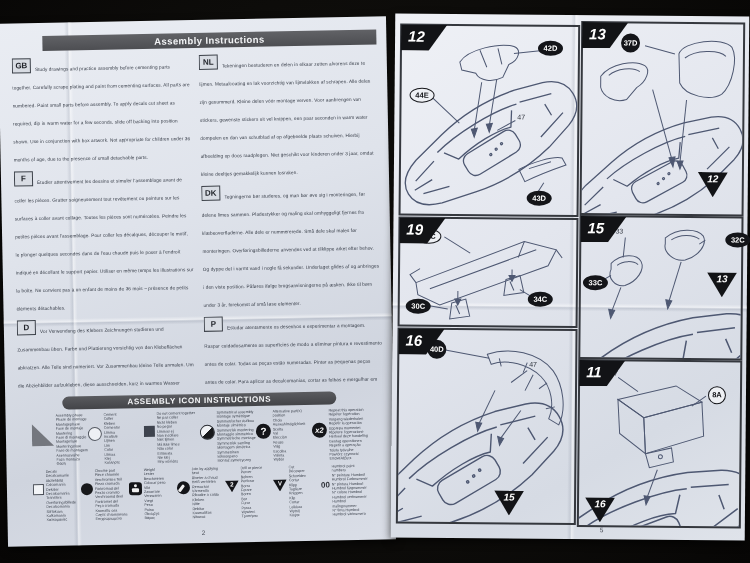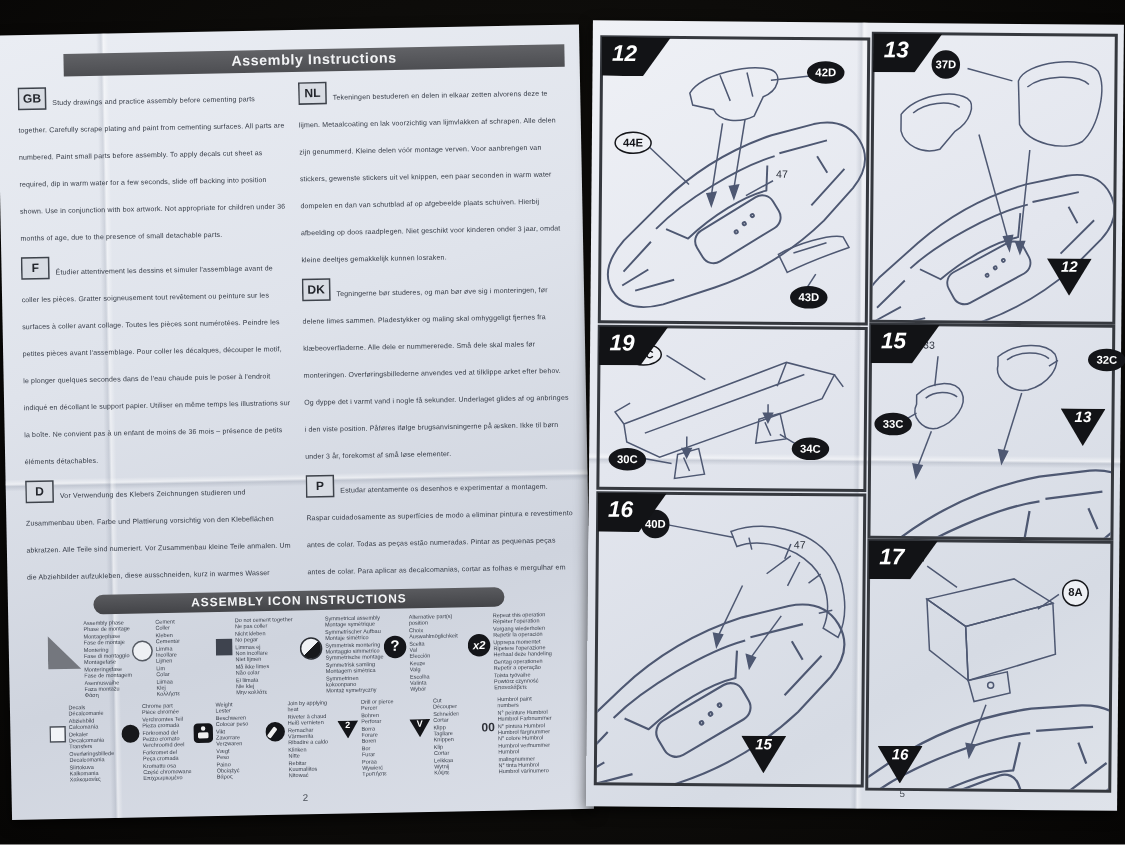--- a/index.html
+++ b/index.html
@@ -462,21 +462,21 @@
         </g>
     </svg>
     <div class="lbl circ-b" style="left:28px;top:10px">40D</div>
     <div class="lbl plain" style="left:130px;top:30px">47</div>
     <div class="prev" style="left:96px;top:160px">
         <span>15</span>
       </div>
   </div>
 
   <div class="panel" id="p17">
-    <div class="stepnum">17</div>
+    <div class="stepnum">11</div>
     <svg width="160" height="164" viewBox="0 0 160 164">
       <g fill="none" stroke="currentColor" stroke-width="1">
         <path d="M38,38 L96,24 L122,40 L64,56 Z"></path>
         <path d="M38,38 L64,56 L66,92 L40,72 Z"></path>
         <path d="M64,56 L122,40 L124,74 L66,92 Z"></path>
         <path d="M66,92 L92,86 L94,100 L70,106 Z"></path>
         <circle cx="81" cy="95" r="2"></circle>
         <path d="M38,16 L58,30 M126,34 L112,44"></path>
         <line x1="78" y1="108" x2="68" y2="136"></line>
           <polygon points="65,134 71,135 67,143" fill="currentColor"></polygon>

